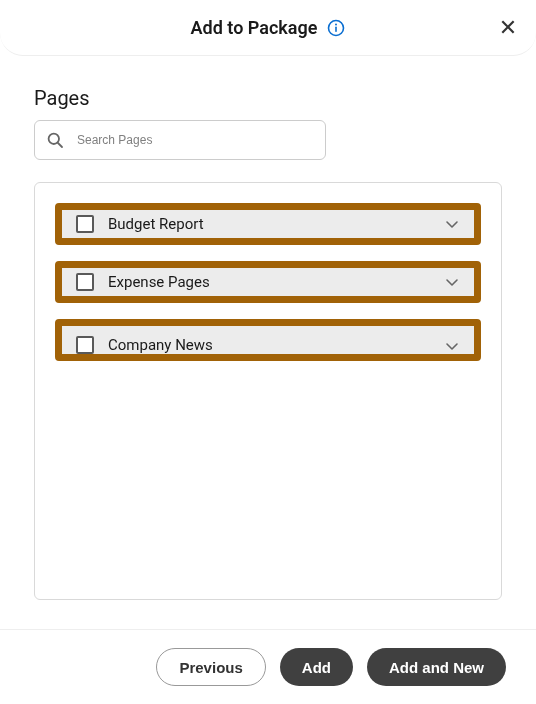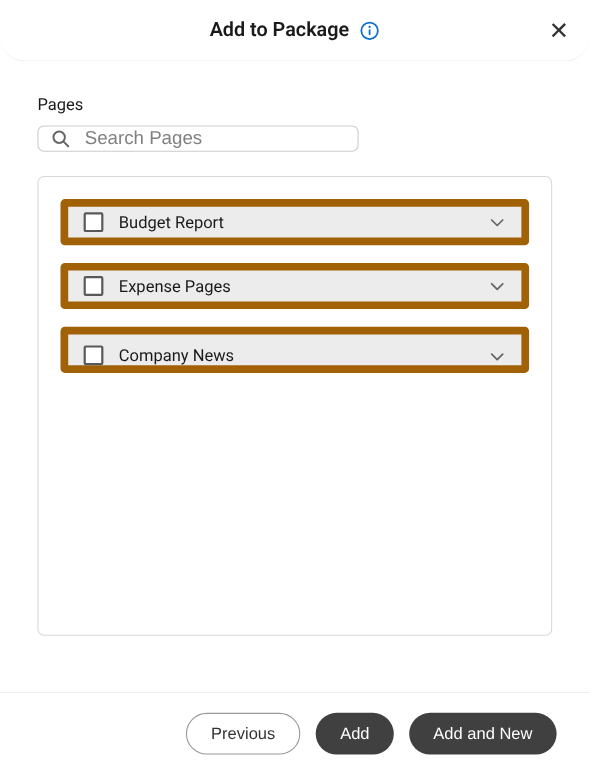--- a/index.html
+++ b/index.html
@@ -50,37 +50,37 @@
       height: 32px;
       display: flex;
       align-items: center;
       justify-content: center;
       line-height: 1;
     }
     .content {
       padding: 30px 34px 0 34px;
     }
     .section-label {
-      font-size: 15px;
+      font-size: 20px;
       font-weight: 400;
       color: #1a1a1a;
       margin-bottom: 10px;
     }
     .search-wrap {
       position: relative;
       width: 292px;
       margin-bottom: 22px;
     }
     .search-input {
       width: 100%;
-      height: 24px;
+      height: 40px;
       border: 1px solid #cccccc;
       border-radius: 6px;
       padding: 0 12px 0 42px;
-      font-size: 17px;
+      font-size: 12px;
       color: #333333;
       outline: none;
     }
     .search-input::placeholder {
       color: #808080;
     }
     .search-icon-wrap {
       position: absolute;
       left: 12px;
       top: 50%;
@@ -138,21 +138,21 @@
       padding: 18px 30px 18px 18px;
       display: flex;
       justify-content: flex-end;
       gap: 14px;
       align-items: center;
     }
     .btn {
       height: 38px;
       border-radius: 19px;
       font-size: 15px;
-      font-weight: 400;
+      font-weight: 700;
       cursor: pointer;
       padding: 0 22px;
       display: flex;
       align-items: center;
       justify-content: center;
       border: none;
       outline: none;
     }
     .btn-secondary {
       background: #ffffff;

